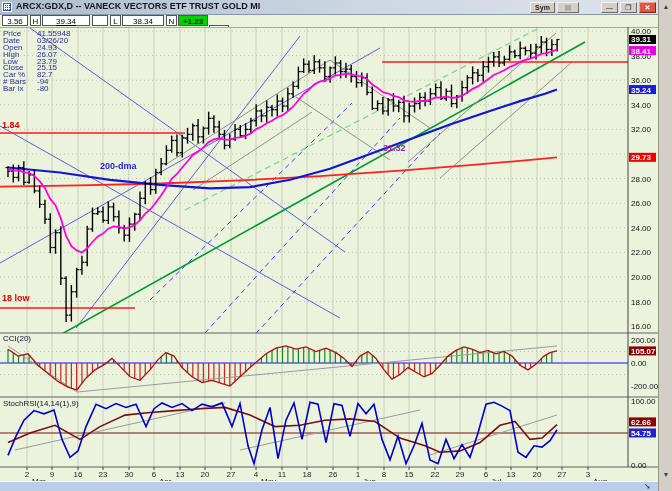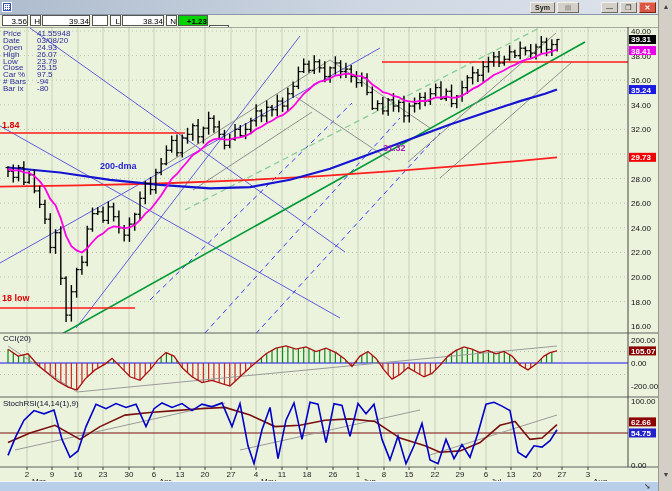--- a/index.html
+++ b/index.html
@@ -16,21 +16,21 @@
     border-color:#f4f2ee #6f6a60 #6f6a60 #f4f2ee;font-size:7px;line-height:9px;text-align:center;
     color:#222;padding:0;box-sizing:border-box;}
   #btn-sym{left:530px;width:25px;font-weight:bold;}
   #btn-tool{left:557px;width:22px;color:#888;}
   #btn-min{left:601px;width:17px;}
   #btn-max{left:620px;width:17px;}
   #btn-close{left:639px;width:17px;background:#d95843;color:#fff;font-weight:bold;
     border-color:#f0a694 #7a2413 #7a2413 #f0a694;}
   
   .qf{position:absolute;top:15px;height:11px;background:#fff;border:1px solid #555;
-    font-size:8px;line-height:11px;text-align:right;color:#000;box-sizing:border-box;}
+    font-size:8px;line-height:11px;text-align:center;color:#000;box-sizing:border-box;}
   #q-net{background:#00d300;font-weight:bold;}
   
   #infobox{position:absolute;left:3px;top:31px;width:112px;z-index:5;font-size:8px;color:#2a2a9a;}
   .inforow{height:6.9px;line-height:6.9px;white-space:nowrap;}
   .inforow .lbl{display:inline-block;width:34px;}
   
   #chartsvg{position:absolute;left:0;top:27px;}
   
   #rstrip{position:absolute;left:658px;top:0;width:14px;height:491px;background:#d3cfc7;border-left:1px solid #9a958b;}
   .scrollarrow{position:absolute;left:2px;width:10px;height:10px;font-size:7px;color:#444;text-align:center;line-height:10px;}
@@ -38,20 +38,21 @@
   #bstrip{position:absolute;left:0;top:481px;width:658px;height:10px;background:#b9cfe9;border-top:1px solid #f4f8ff;}
   #resize-glyph{position:absolute;left:644px;top:0px;font-size:8px;color:#333;line-height:10px;}
 </style>
 </head>
 <body>
 
 <div id="win">
 
   <div id="titlebar">
     <span id="appicon"></span>
+    <span id="title">ARCX:GDX,D -- VANECK VECTORS ETF TRUST GOLD MI</span>
     <button class="tbtn" id="btn-sym">Sym</button>
     <button class="tbtn" id="btn-tool">▤</button>
     <button class="tbtn" id="btn-min">—</button>
     <button class="tbtn" id="btn-max">❒</button>
     <button class="tbtn" id="btn-close">✕</button>
   </div>
 
   <div>
     <span class="qf" style="left:2px;width:26px;">3.56</span>
     <span class="qf" style="left:30px;width:11px;">H</span>
@@ -59,26 +60,26 @@
     <span class="qf" style="left:92px;width:16px;"></span>
     <span class="qf" style="left:110px;width:11px;">L</span>
     <span class="qf" style="left:122px;width:42px;">38.34</span>
     <span class="qf" style="left:166px;width:11px;">N</span>
     <span class="qf" id="q-net" style="left:178px;width:30px;">+1.23</span>
     <span class="qf" style="left:209px;width:20px;margin-top:10px;">.31</span>
   </div>
 
   <div id="infobox">
       <div class="inforow"><span class="lbl">Price</span><span class="val">41.55948</span></div>
-      <div class="inforow"><span class="lbl">Date</span><span class="val">03/08/20</span></div>
+      <div class="inforow"><span class="lbl">Date</span><span class="val">03/26/20</span></div>
       <div class="inforow"><span class="lbl">Open</span><span class="val">24.93</span></div>
       <div class="inforow"><span class="lbl">High</span><span class="val">26.07</span></div>
       <div class="inforow"><span class="lbl">Low</span><span class="val">23.79</span></div>
       <div class="inforow"><span class="lbl">Close</span><span class="val">25.15</span></div>
-      <div class="inforow"><span class="lbl">Car %</span><span class="val">97.5</span></div>
+      <div class="inforow"><span class="lbl">Car %</span><span class="val">82.7</span></div>
       <div class="inforow"><span class="lbl"># Bars</span><span class="val">-94</span></div>
       <div class="inforow"><span class="lbl">Bar ix</span><span class="val">-80</span></div>
     </div>
 
   <svg id="chartsvg" width="658" height="454">
       <rect x="0" y="0" width="658" height="454" fill="#ecf3dd"></rect>
       <defs>
         <clipPath id="clipMain">
           <rect x="0" y="0" width="628" height="306"></rect>
         </clipPath>

